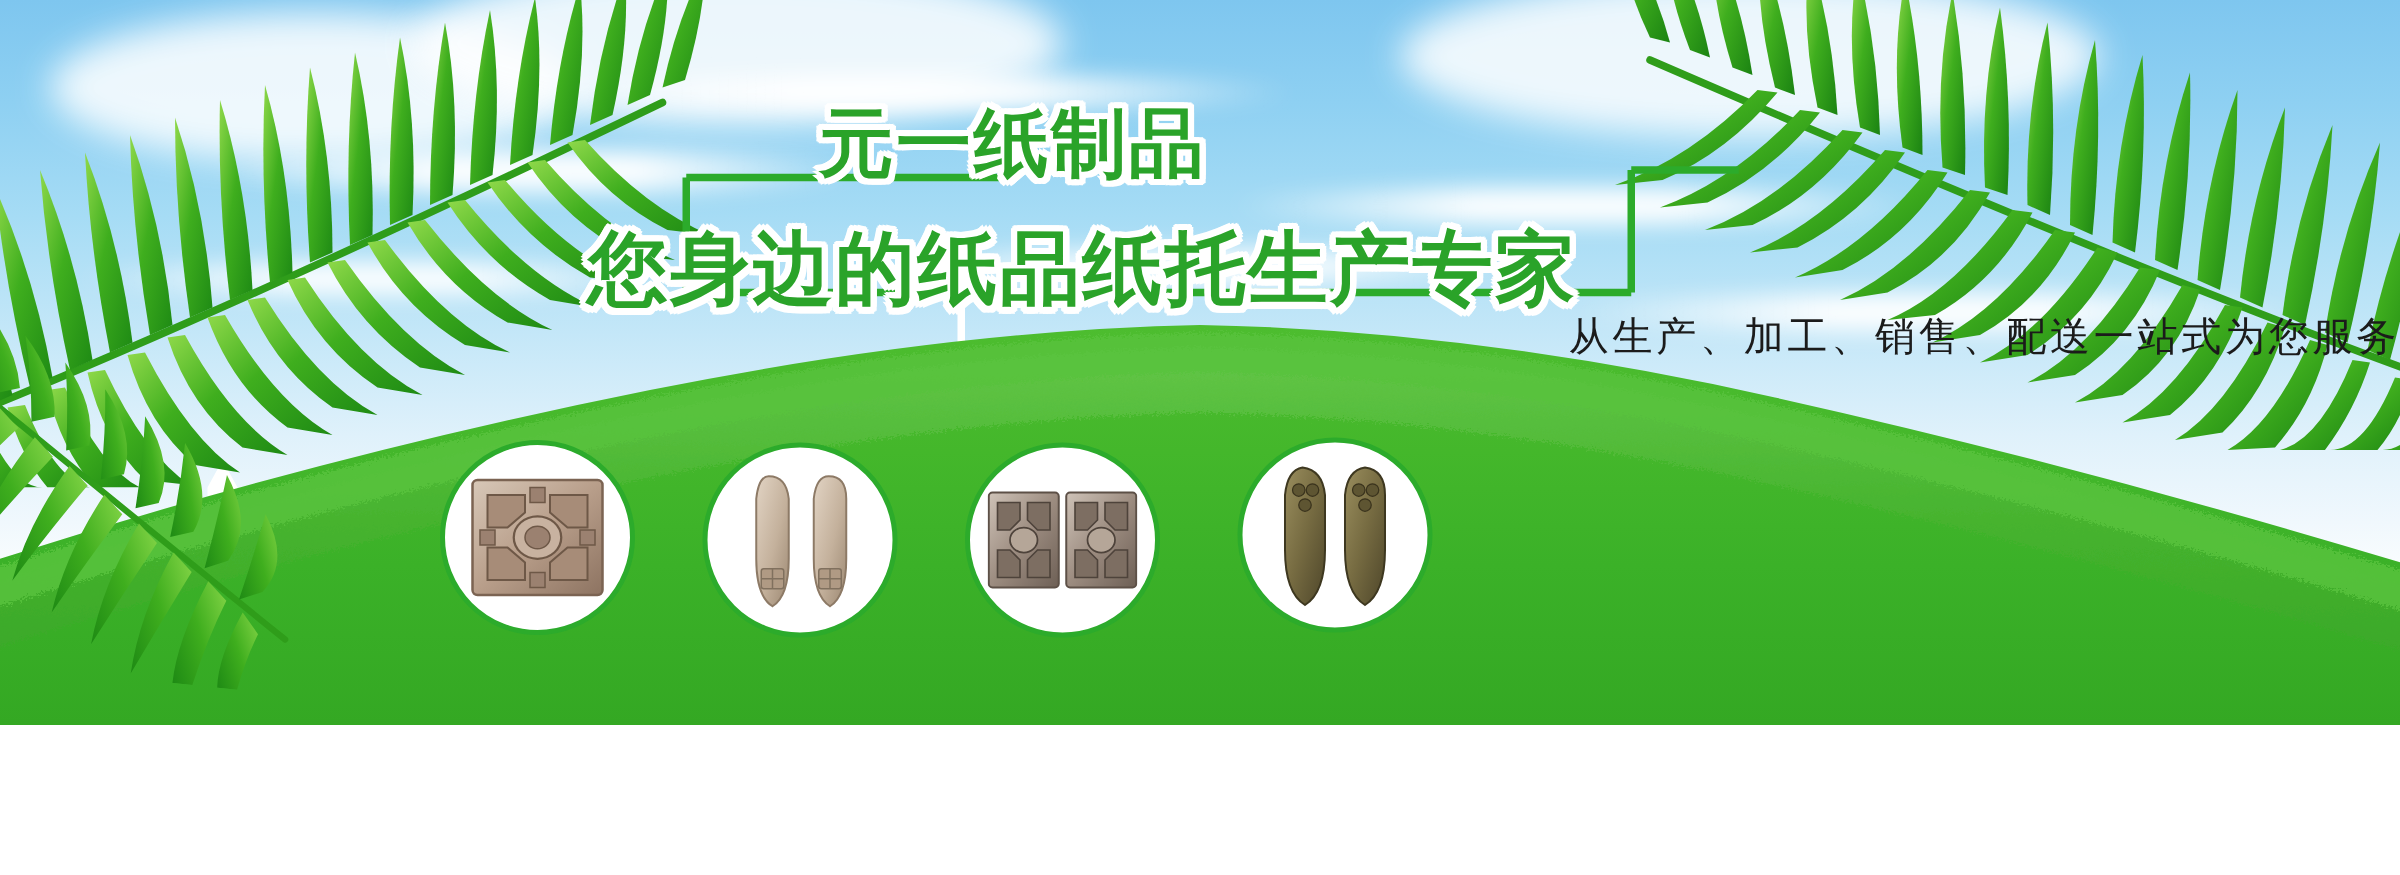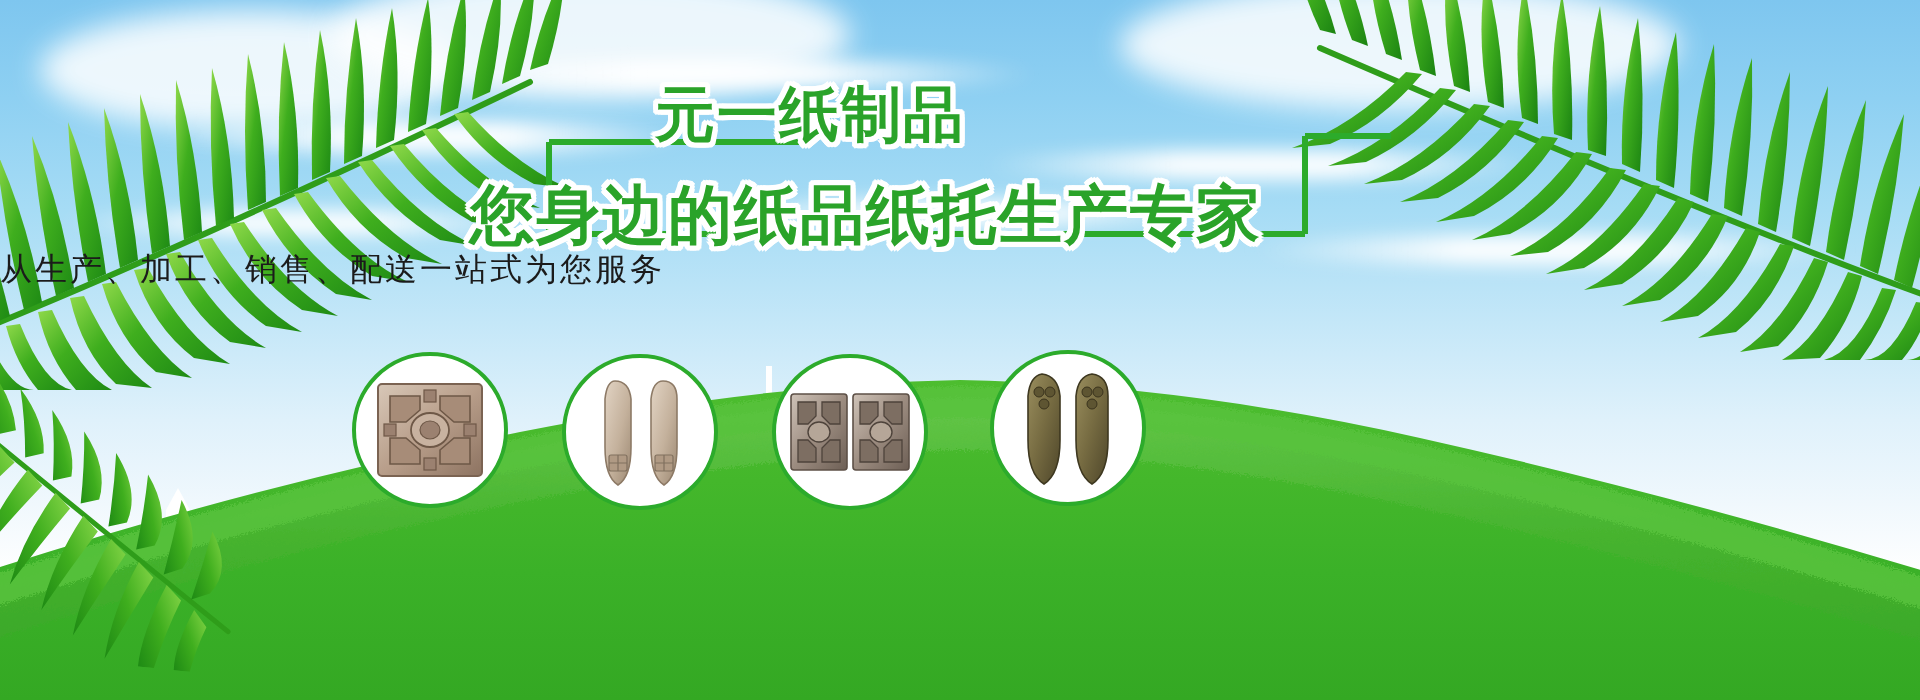--- a/index.html
+++ b/index.html
@@ -5,21 +5,21 @@
   * { margin:0; padding:0; box-sizing:border-box; }
   html,body { width:1920px; height:700px; overflow:hidden; }
   body {
     font-family:"Liberation Sans","DejaVu Sans",sans-serif;
     background:#ffffff;
   }
 
   #banner {
     position:relative;
     width:1920px;
-    height:700px;
+    height:580px;
     overflow:hidden;
     background:
       linear-gradient(to bottom,
         #7ec6ef 0%,
         #8ed0f2 14%,
         #a6dcf5 30%,
         #c4e7f8 46%,
         #dff1fb 60%,
         #f0f8fd 72%,
         #ffffff 82%,
@@ -92,21 +92,21 @@
     font-size:64px;
     line-height:66px;
     margin-top:38px;
   }
 
   
   #subtitle {
     position:absolute;
     left:0; top:248px;
     width:1920px;
-    text-align:left;
+    text-align:right;
     font-size:32px;
     letter-spacing:3px;
     color:#1b1b1b;
     font-family:"Liberation Serif","DejaVu Serif",serif;
     white-space:nowrap;
   }
 
   
   .product-circle {
     position:absolute;

